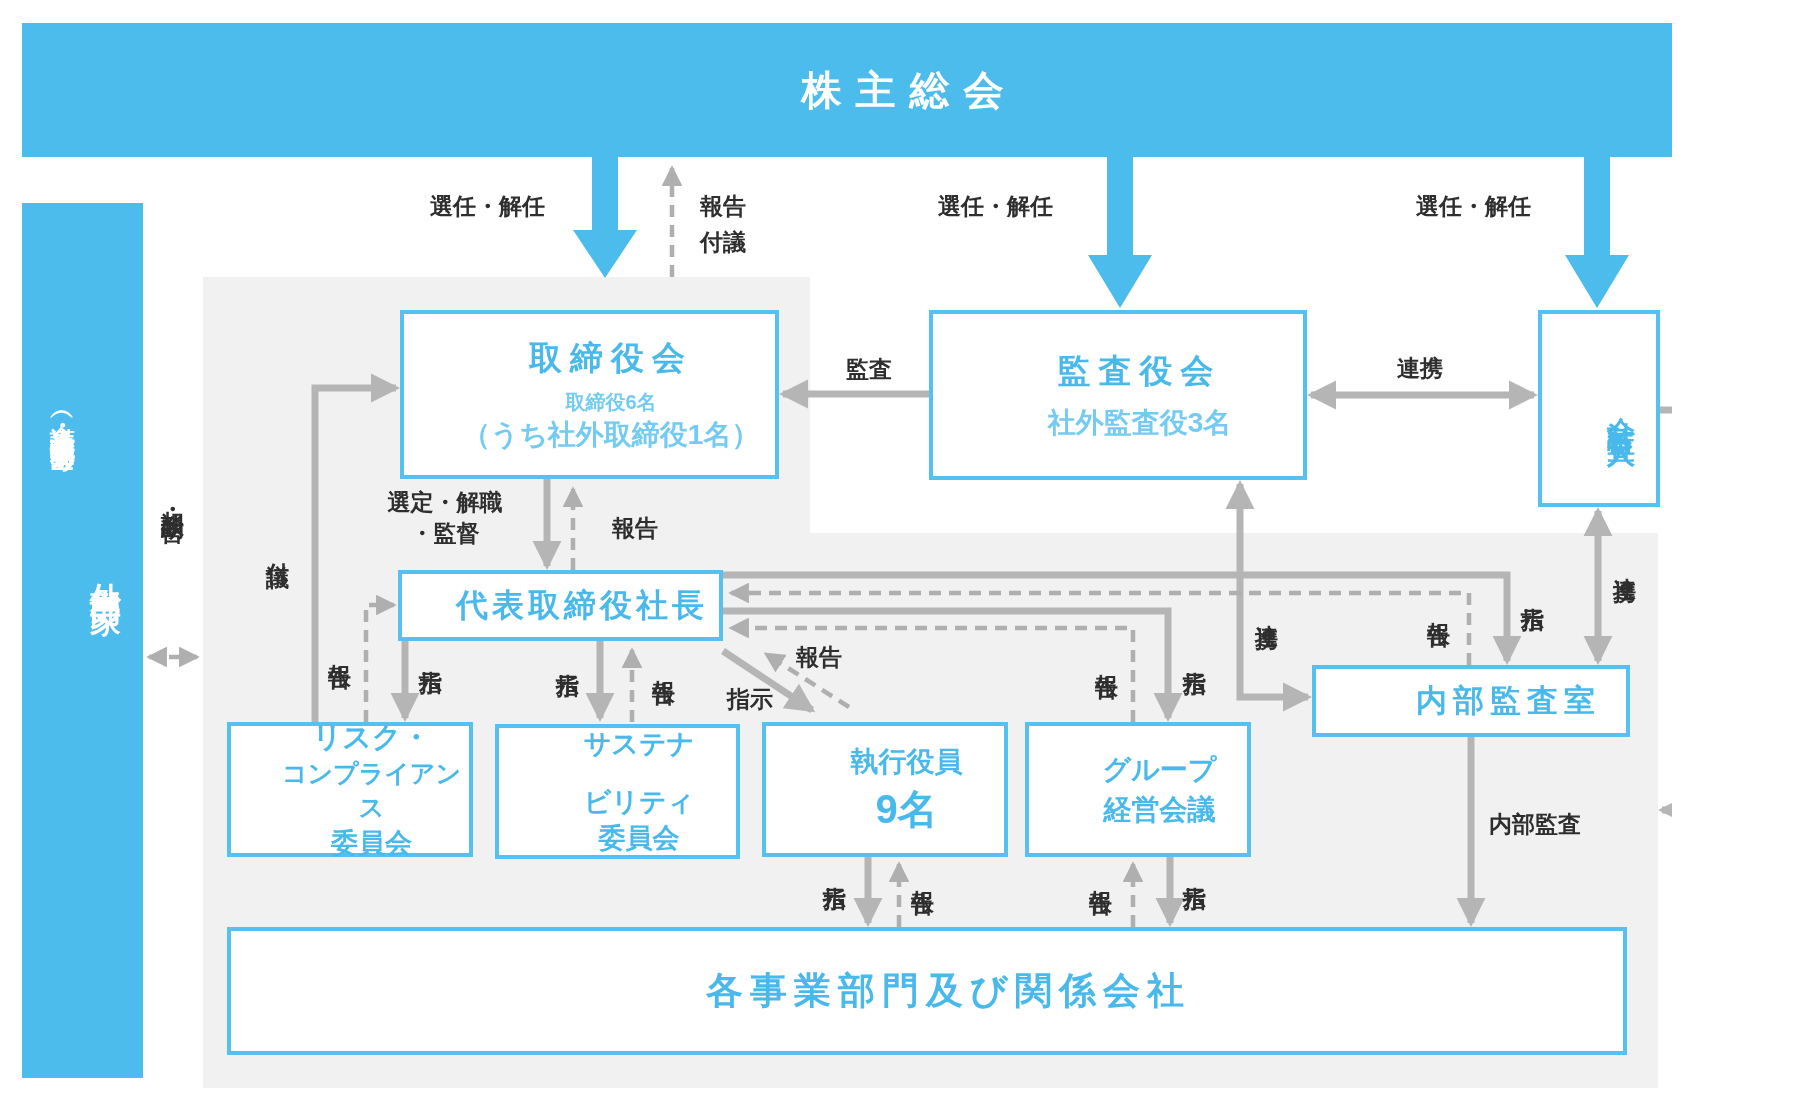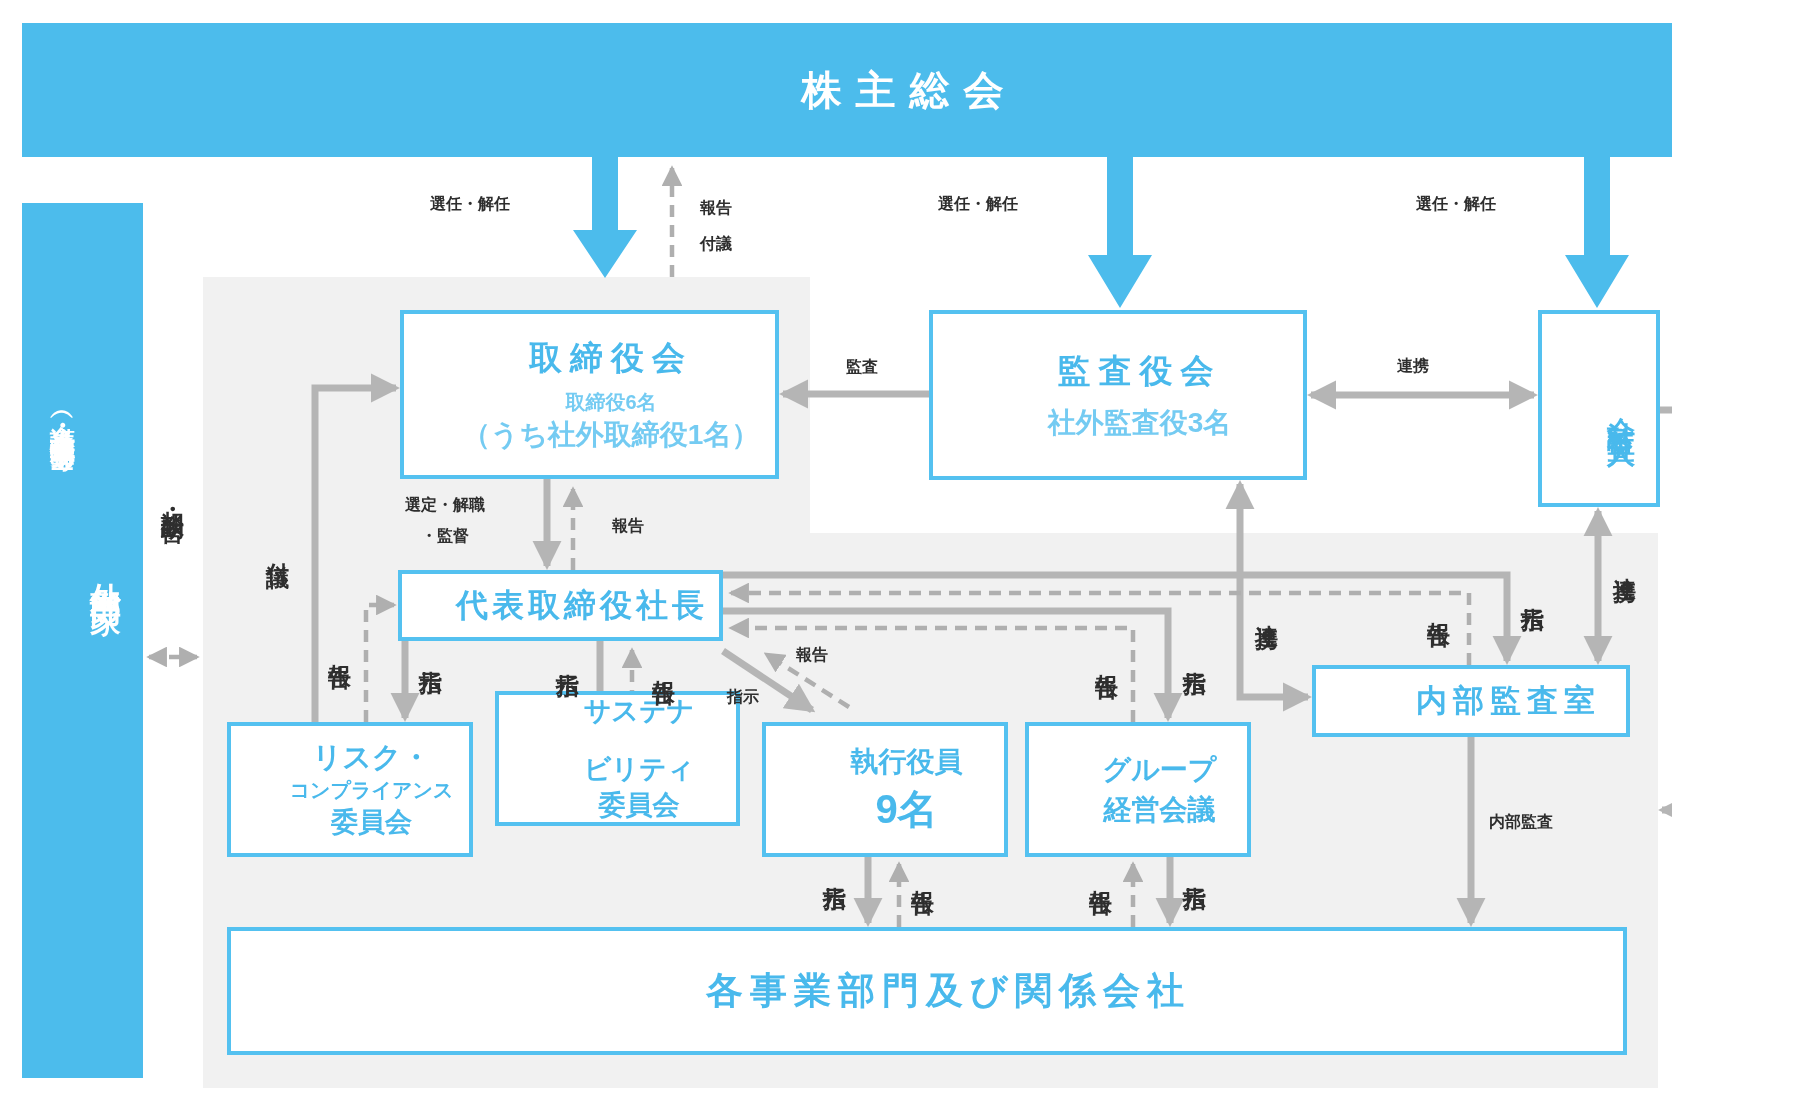--- a/index.html
+++ b/index.html
@@ -14,21 +14,21 @@
           display:flex;align-items:center;justify-content:center;}
   .banner .t{color:#fff;font-size:40px;font-weight:bold;letter-spacing:14px;padding-left:14px;}
   .sidebar{position:absolute;left:22px;top:203px;width:121px;height:875px;background:var(--blue);}
   .vtxt{writing-mode:vertical-rl;text-orientation:mixed;}
   .sb1{position:absolute;left:84px;top:558px;color:#fff;font-size:31px;font-weight:bold;letter-spacing:5px;}
   .sb2{position:absolute;left:47px;top:403px;color:#fff;font-size:25px;font-weight:bold;letter-spacing:2px;}
   .box{position:absolute;background:#fff;border:4px solid var(--box-border);box-sizing:border-box;
        display:flex;flex-direction:column;align-items:center;justify-content:center;text-align:center;padding-left:43px;}
   .box .ttl{color:var(--box-text);font-weight:bold;}
   .box .sub{color:var(--box-text-light);font-weight:bold;}
-  .lbl{position:absolute;color:var(--label-text);font-size:16px;font-weight:bold;white-space:nowrap;line-height:1.3;}
+  .lbl{position:absolute;color:var(--label-text);font-size:23px;font-weight:bold;white-space:nowrap;line-height:1.3;font-family:Liberation Mono, monospace;}
   .vlbl{position:absolute;color:var(--label-text);font-size:23px;font-weight:bold;
         writing-mode:vertical-rl;text-orientation:mixed;letter-spacing:2px;line-height:1;}
   svg.layer{position:absolute;left:0;top:0;}
   .sline{stroke:var(--arrow-gray);stroke-width:7;fill:none;}
   .dline{stroke:var(--arrow-gray-dashed);stroke-width:4.5;fill:none;stroke-dasharray:12 8;}
   .bluearrow{fill:var(--blue);}
   .mk-s{fill:var(--arrow-gray);}
   .mk-d{fill:var(--arrow-gray-dashed);}
 </style>
 </head>
@@ -109,25 +109,25 @@
   <div class="box" style="left:1538px;top:310px;width:122px;height:197px;">
     <div class="ttl vtxt" style="font-size:28px;letter-spacing:6px;">会計監査人</div>
   </div>
 
   <div class="box" style="left:398px;top:570px;width:325px;height:71px;">
     <div class="ttl" style="font-size:32px;letter-spacing:4px;">代表取締役社長</div>
   </div>
 
   <div class="box" style="left:227px;top:722px;width:246px;height:135px;">
     <div class="ttl" style="font-size:29px;line-height:1.35;text-align:center;">リスク・</div>
-    <div class="ttl" style="font-size:20px;line-height:1.35;">コンプライアンス</div>
+    <div class="ttl" style="font-size:25px;line-height:1.35;">コンプライアンス</div>
     <div class="ttl" style="font-size:27px;line-height:1.35;">委員会</div>
   </div>
 
-  <div class="box" style="left:495px;top:691px;width:245px;height:135px;">
+  <div class="box" style="left:495px;top:724px;width:245px;height:135px;">
     <div class="ttl" style="font-size:27px;line-height:1.35;">サステナ</div>
     <div class="ttl" style="font-size:27px;line-height:1.35;margin-top:21px;">ビリティ</div>
     <div class="ttl" style="font-size:27px;line-height:1.35;">委員会</div>
   </div>
 
   <div class="box" style="left:762px;top:722px;width:246px;height:135px;">
     <div class="ttl" style="font-size:28px;line-height:1.4;">執行役員</div>
     <div class="ttl" style="font-size:40px;line-height:1.4;">9名</div>
   </div>
 

